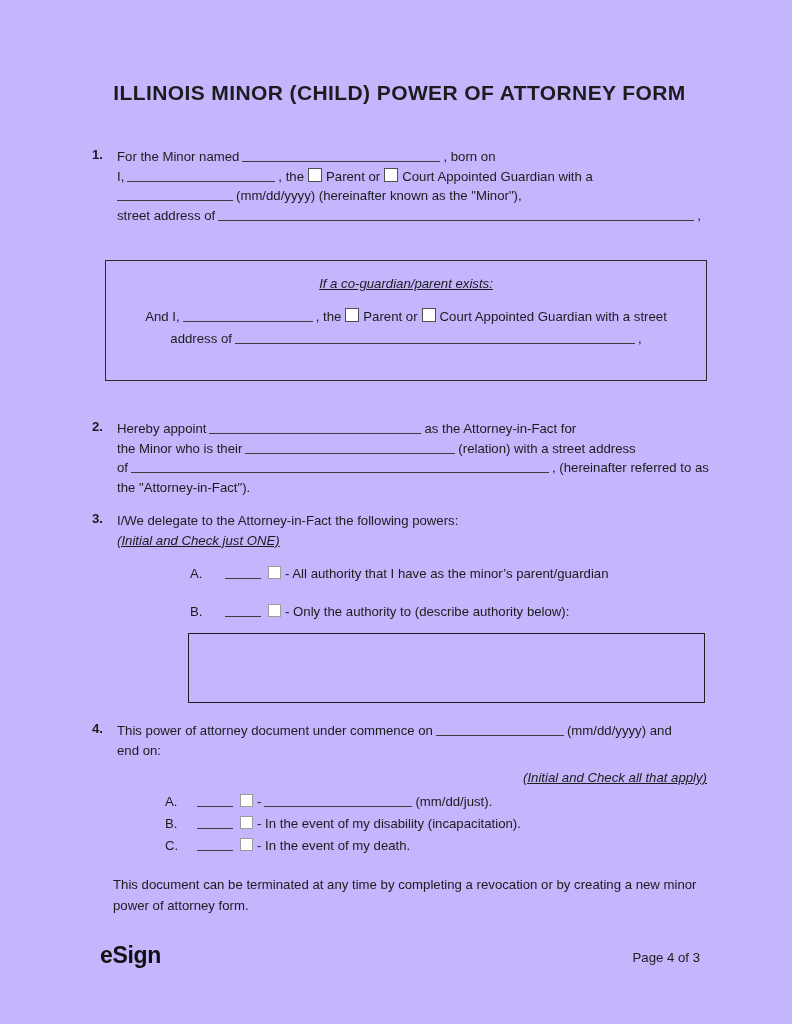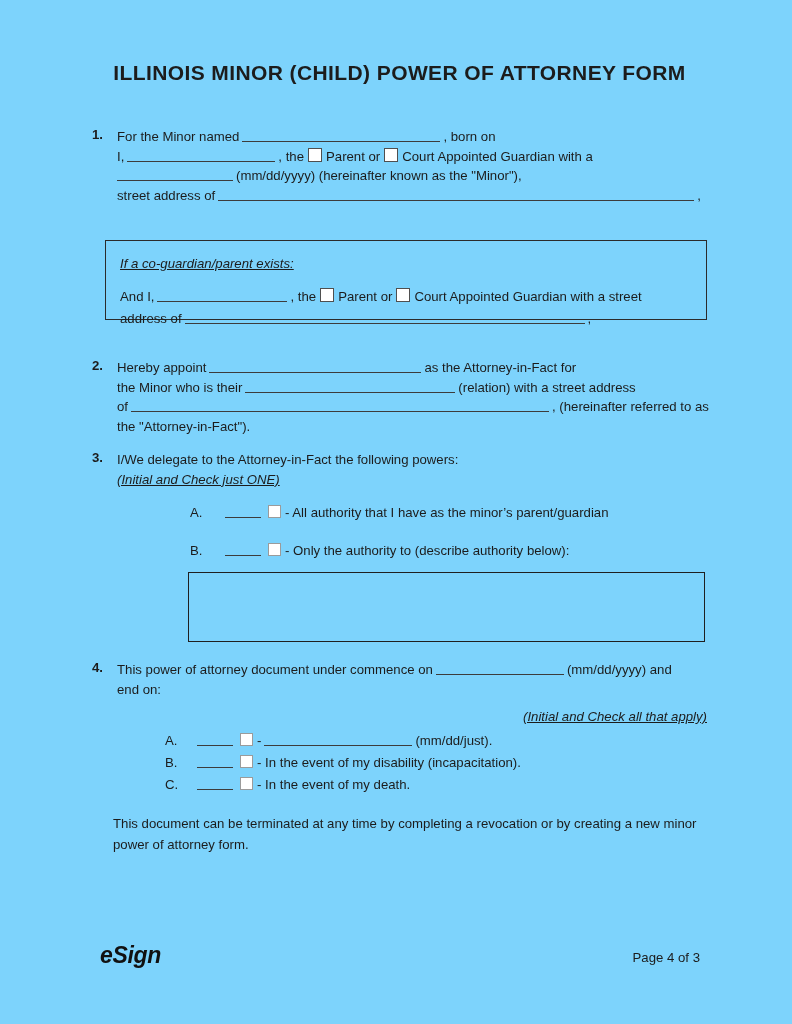--- a/index.html
+++ b/index.html
@@ -1,24 +1,24 @@
 <!DOCTYPE html>
 <html><head>
 <meta charset="utf-8">
 <style>
   html,body{margin:0;padding:0;background:#ffffff;}
   .page{
     position:relative;
     width:792px;height:1024px;
-    background:#7dd3fc;
+    background:#c4b5fd;
     font-family:"Liberation Sans","DejaVu Sans",sans-serif;
     font-size:13.2px;
     color:#1c1c1c;
     box-sizing:border-box;
-    padding:61px 85px 0 92px;
+    padding:81px 85px 0 92px;
     overflow:hidden;
   }
   .doc-title{
     text-align:center;
     font-weight:bold;
     font-size:21px;
     letter-spacing:.4px;
     line-height:24px;
     white-space:nowrap;
   }
@@ -38,24 +38,25 @@
     width:11px;height:11px;
     border:1px solid #9b9b9b;
     background:#fff;
     margin:0 4px -1px 4px;
   }
   .cb.dark{border-color:#4f4f4f;width:12px;height:12px;}
   .cobox{
     margin-top:35px;
     margin-left:13px;
     width:602px;
-    height:80px;
+    height:121px;
     box-sizing:border-box;
     border:1.6px solid #2b2b2b;
     padding:13px 14px 0 14px;
+    text-align:center;
   }
   .cobox-heading{
     font-style:italic;
     text-decoration:underline;
     line-height:20px;
     margin-bottom:12px;
   }
   .cobox .ln{line-height:21.5px;}
   .instr{
     font-style:italic;
@@ -83,21 +84,20 @@
     line-height:21.5px;
     width:595px;
   }
   .footer-brand{
     position:absolute;
     left:100px;top:942px;
     font-weight:bold;
     font-size:23px;
     letter-spacing:-.3px;
     color:#111;
-    font-style:italic;
   }
   .footer-page{
     position:absolute;
     right:92px;top:950px;
     font-size:13.2px;
   }
   .mt-s1{margin-top:42px;}
   .mt-s2{margin-top:38px;}
   .mt-s3{margin-top:14px;}
   .mt-itemA{margin-top:13px;}

